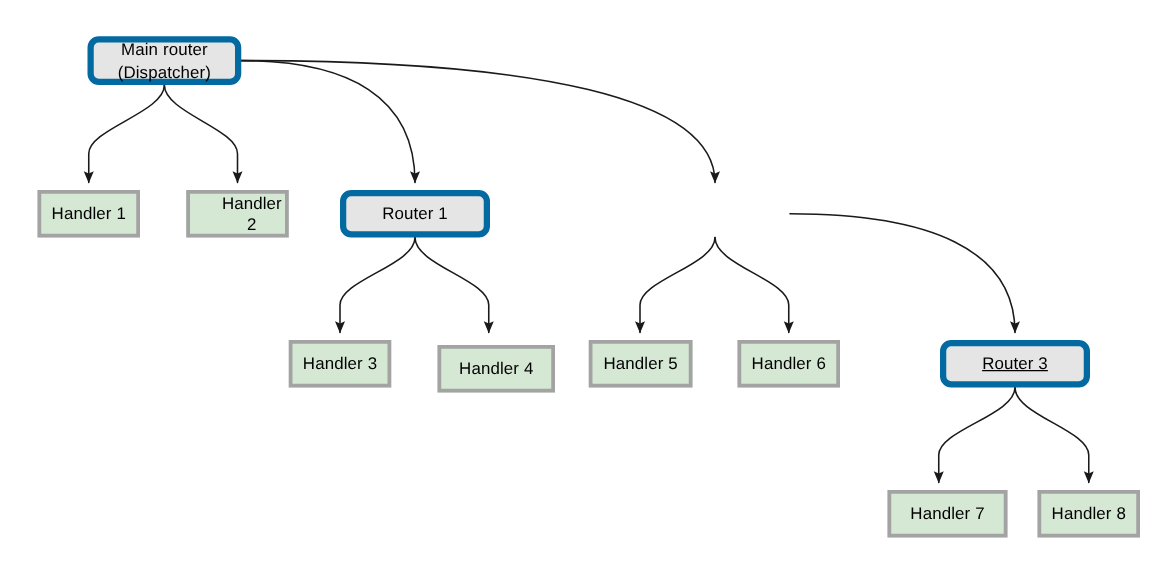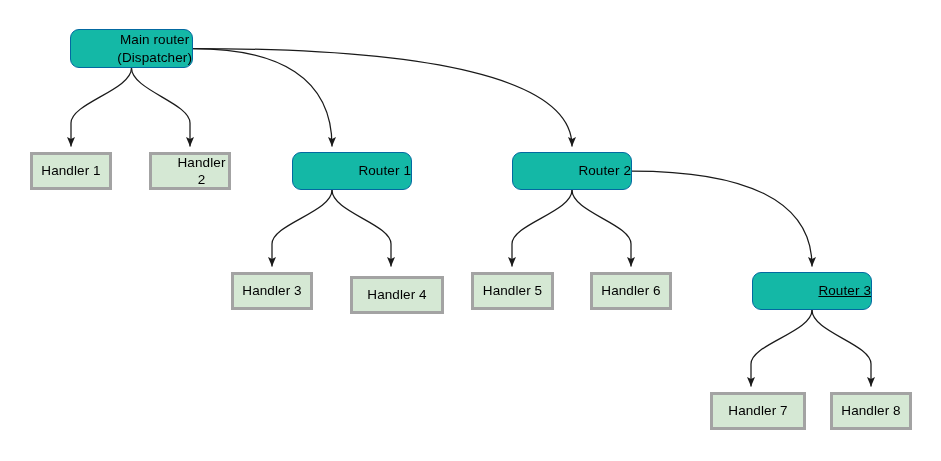--- a/index.html
+++ b/index.html
@@ -34,24 +34,23 @@
     align-items: center;
     justify-content: center;
     text-align: center;
     font-size: 13.5px;
     line-height: 1.28;
     color: #000000;
     letter-spacing: 0.1px;
     white-space: pre-line;
   }
   .node-router {
-    background: #14b8a6;
-    border: 1px solid #0369a1;
+    background: #e5e5e5;
+    border: 5px solid #0369a1;
     border-radius: 9px;
-    justify-content: flex-end;
   }
   .node-handler {
     background: #d5e8d4;
     border: 3px solid #a3a3a3;
     border-radius: 0;
   }
   .node-label {
     display: block;
     white-space: pre-line;
   }
@@ -88,27 +87,24 @@
   </div>
 
   <div class="node node-handler" style="left:30px; top:152px; width:82px; height:38px;">
     <span class="node-label">Handler 1</span>
   </div>
 
   <div class="node node-handler" style="left:149px; top:152px; width:82px; height:38px;padding-left:23px;">
     <span class="node-label">Handler 2</span>
   </div>
 
-  <div class="node node-router" style="left:272px; top:152px; width:120px; height:38px;margin-left:20px;">
+  <div class="node node-router" style="left:272px; top:152px; width:120px; height:38px;">
     <span class="node-label">Router 1</span>
   </div>
 
-  <div class="node node-router" style="left:512px; top:152px; width:120px; height:38px;">
-    <span class="node-label">Router 2</span>
-  </div>
 
   <div class="node node-handler" style="left:231px; top:272px; width:82px; height:38px;">
     <span class="node-label">Handler 3</span>
   </div>
 
   <div class="node node-handler" style="left:350px; top:276px; width:94px; height:38px;">
     <span class="node-label">Handler 4</span>
   </div>
 
   <div class="node node-handler" style="left:471px; top:272px; width:83px; height:38px;">

